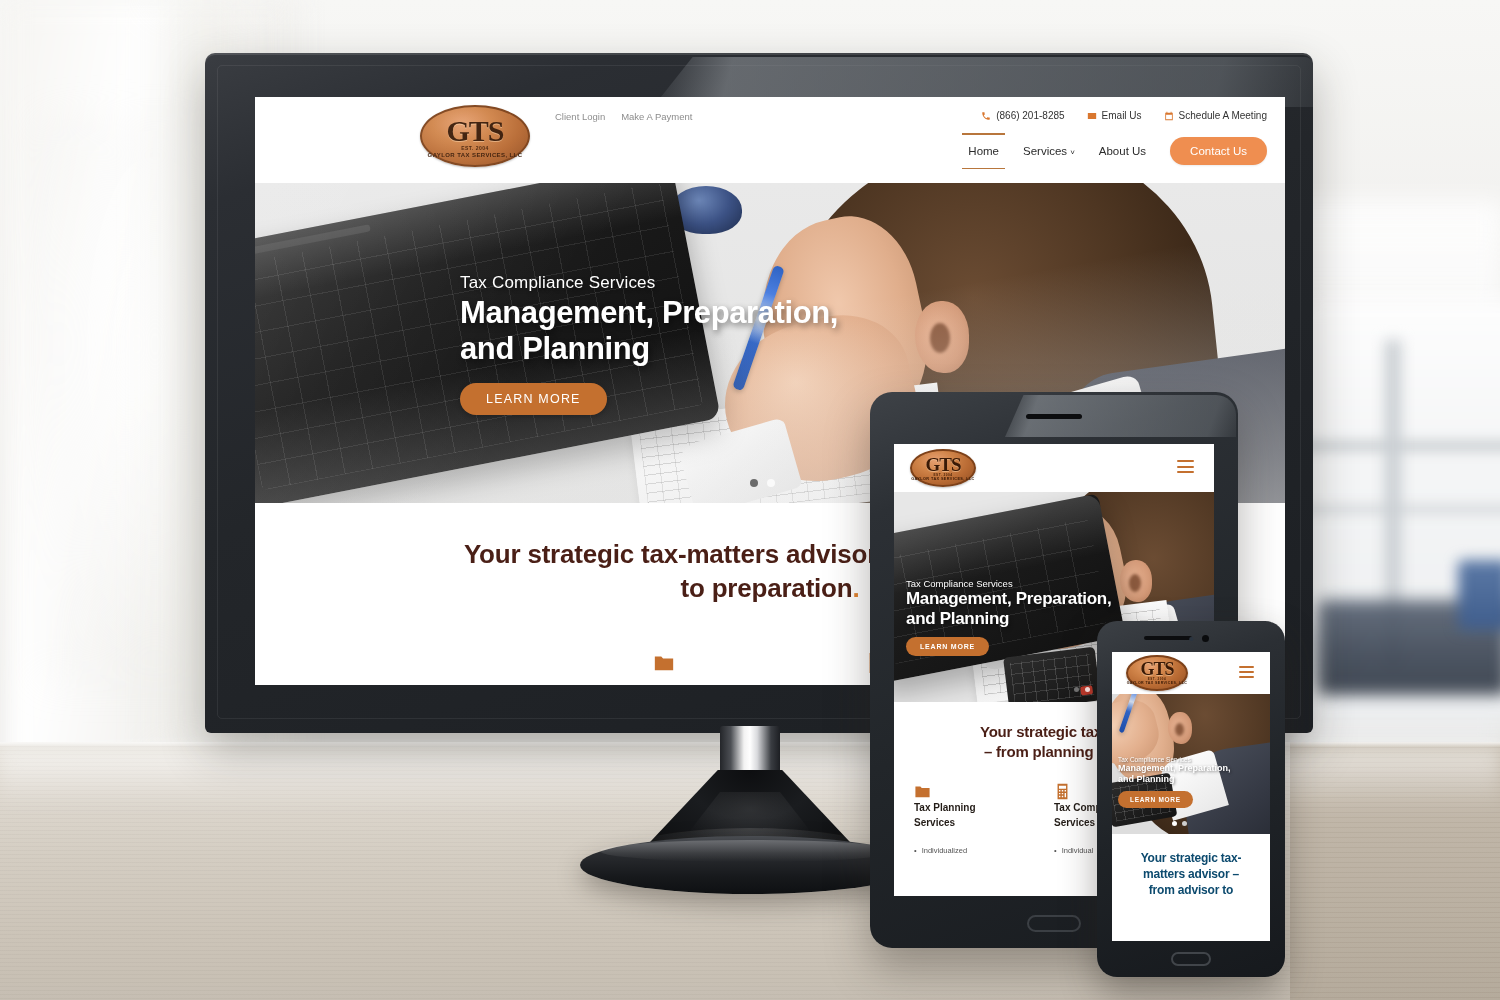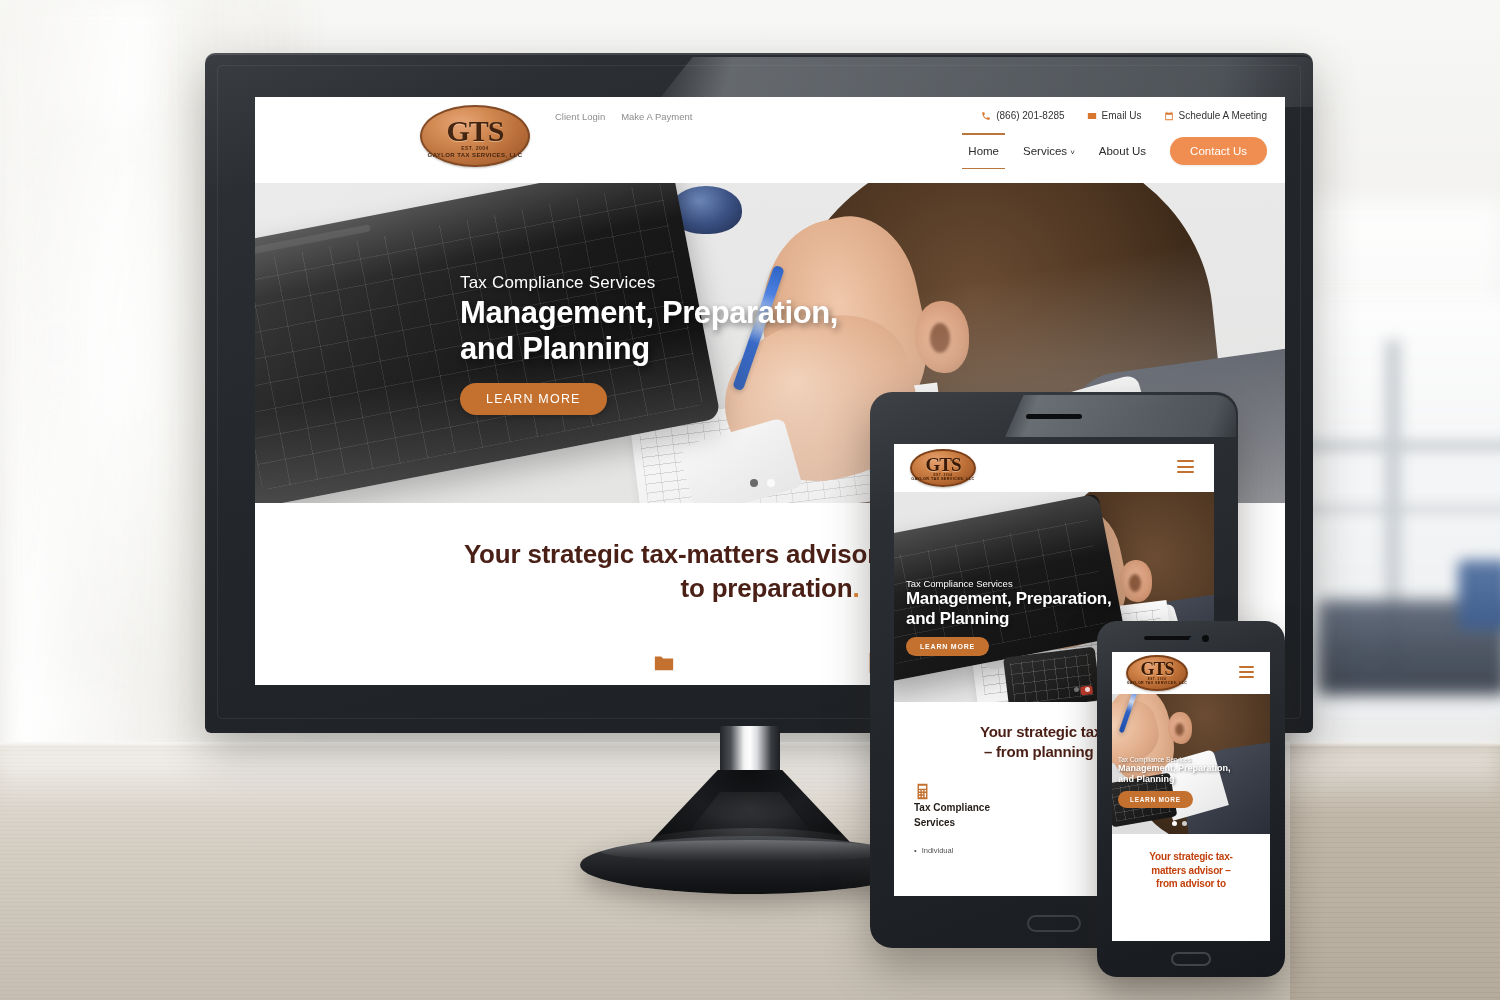--- a/index.html
+++ b/index.html
@@ -466,21 +466,21 @@
   .p-calc { position: absolute; left: -4px; top: 84px; width: 66px; height: 44px; background: linear-gradient(160deg,#2d2d2d,#141414); border-radius: 4px; transform: rotate(-10deg); }
   .p-calc-keys { position: absolute; inset: 5px; background-image: repeating-linear-gradient(90deg, rgba(255,255,255,.14) 0px, rgba(255,255,255,.14) 1px, transparent 1px, transparent 9px), repeating-linear-gradient(0deg, rgba(255,255,255,.13) 0px, rgba(255,255,255,.13) 1px, transparent 1px, transparent 8px); }
   .p-hero-text { position: absolute; left: 6px; top: 62px; z-index: 5; }
   .p-kicker { font-size: 6.5px; color: #fff; text-shadow: 1px 1px 2px rgba(0,0,0,.5); }
   .p-title { font-size: 9px; font-weight: 800; color: #fff; line-height: 1.2; text-shadow: 1px 1px 3px rgba(0,0,0,.5); }
   .p-btn { display: inline-block; margin-top: 6px; background: #c4702f; color: #fff; font-size: 6.5px; font-weight: 600; letter-spacing: .7px; padding: 5px 12px; border-radius: 11px; text-decoration: none; }
   .p-dots { position: absolute; left: 60px; bottom: 8px; display: flex; gap: 5px; z-index: 6; }
   .p-dots i { width: 5px; height: 5px; border-radius: 50%; background: #fff; display: block; }
   .p-dots i.on { background: #cdcdcd; }
   .p-intro { padding: 16px 12px 0; text-align: center; }
-  .p-intro h2 { font-size: 10px; font-weight: 800; color: #c2410c; line-height: 1.35; letter-spacing: -.2px; }
+  .p-intro h2 { font-size: 12px; font-weight: 800; color: #0c4a6e; line-height: 1.35; letter-spacing: -.2px; }
 </style>
 </head>
 <body>
 
 <div class="scene">
   <div class="bg-wall-left"></div>
   <div class="bg-soft-1"></div>
   <div class="bg-wall-col"></div>
   <div class="bg-glass-wall"></div>
   <div class="bg-window-panel"></div>
@@ -681,20 +681,29 @@
     <div class="t-intro">
       <h2>
         <div>Your strategic tax-ma</div>
         <div>– from planning to p</div>
       </h2>
     </div>
 
     <div class="t-cards">
       <div class="t-card">
         <span class="svc-ic"><svg viewBox="0 0 24 24">
+              <path d="M2 5h7l2 2h11v13H2V5z"></path>
+            </svg></span>
+        <div class="t-card-title">Tax Planning Services</div>
+        <div class="t-bullets">
+          <div class="t-bullet">Individualized</div>
+        </div>
+      </div>
+      <div class="t-card">
+        <span class="svc-ic"><svg viewBox="0 0 24 24">
               <path d="M5 1h14v22H5V1zm2 3v4h10V4H7zm0 6v2h2v-2H7zm4 0v2h2v-2h-2zm4 0v2h2v-2h-2zM7 14v2h2v-2H7zm4 0v2h2v-2h-2zm4 0v6h2v-6h-2zM7 18v2h2v-2H7zm4 0v2h2v-2h-2z"></path>
             </svg></span>
         <div class="t-card-title">Tax Compliance Services</div>
         <div class="t-bullets">
           <div class="t-bullet">Individual</div>
         </div>
       </div>
     </div>
   </div>
 </div>

